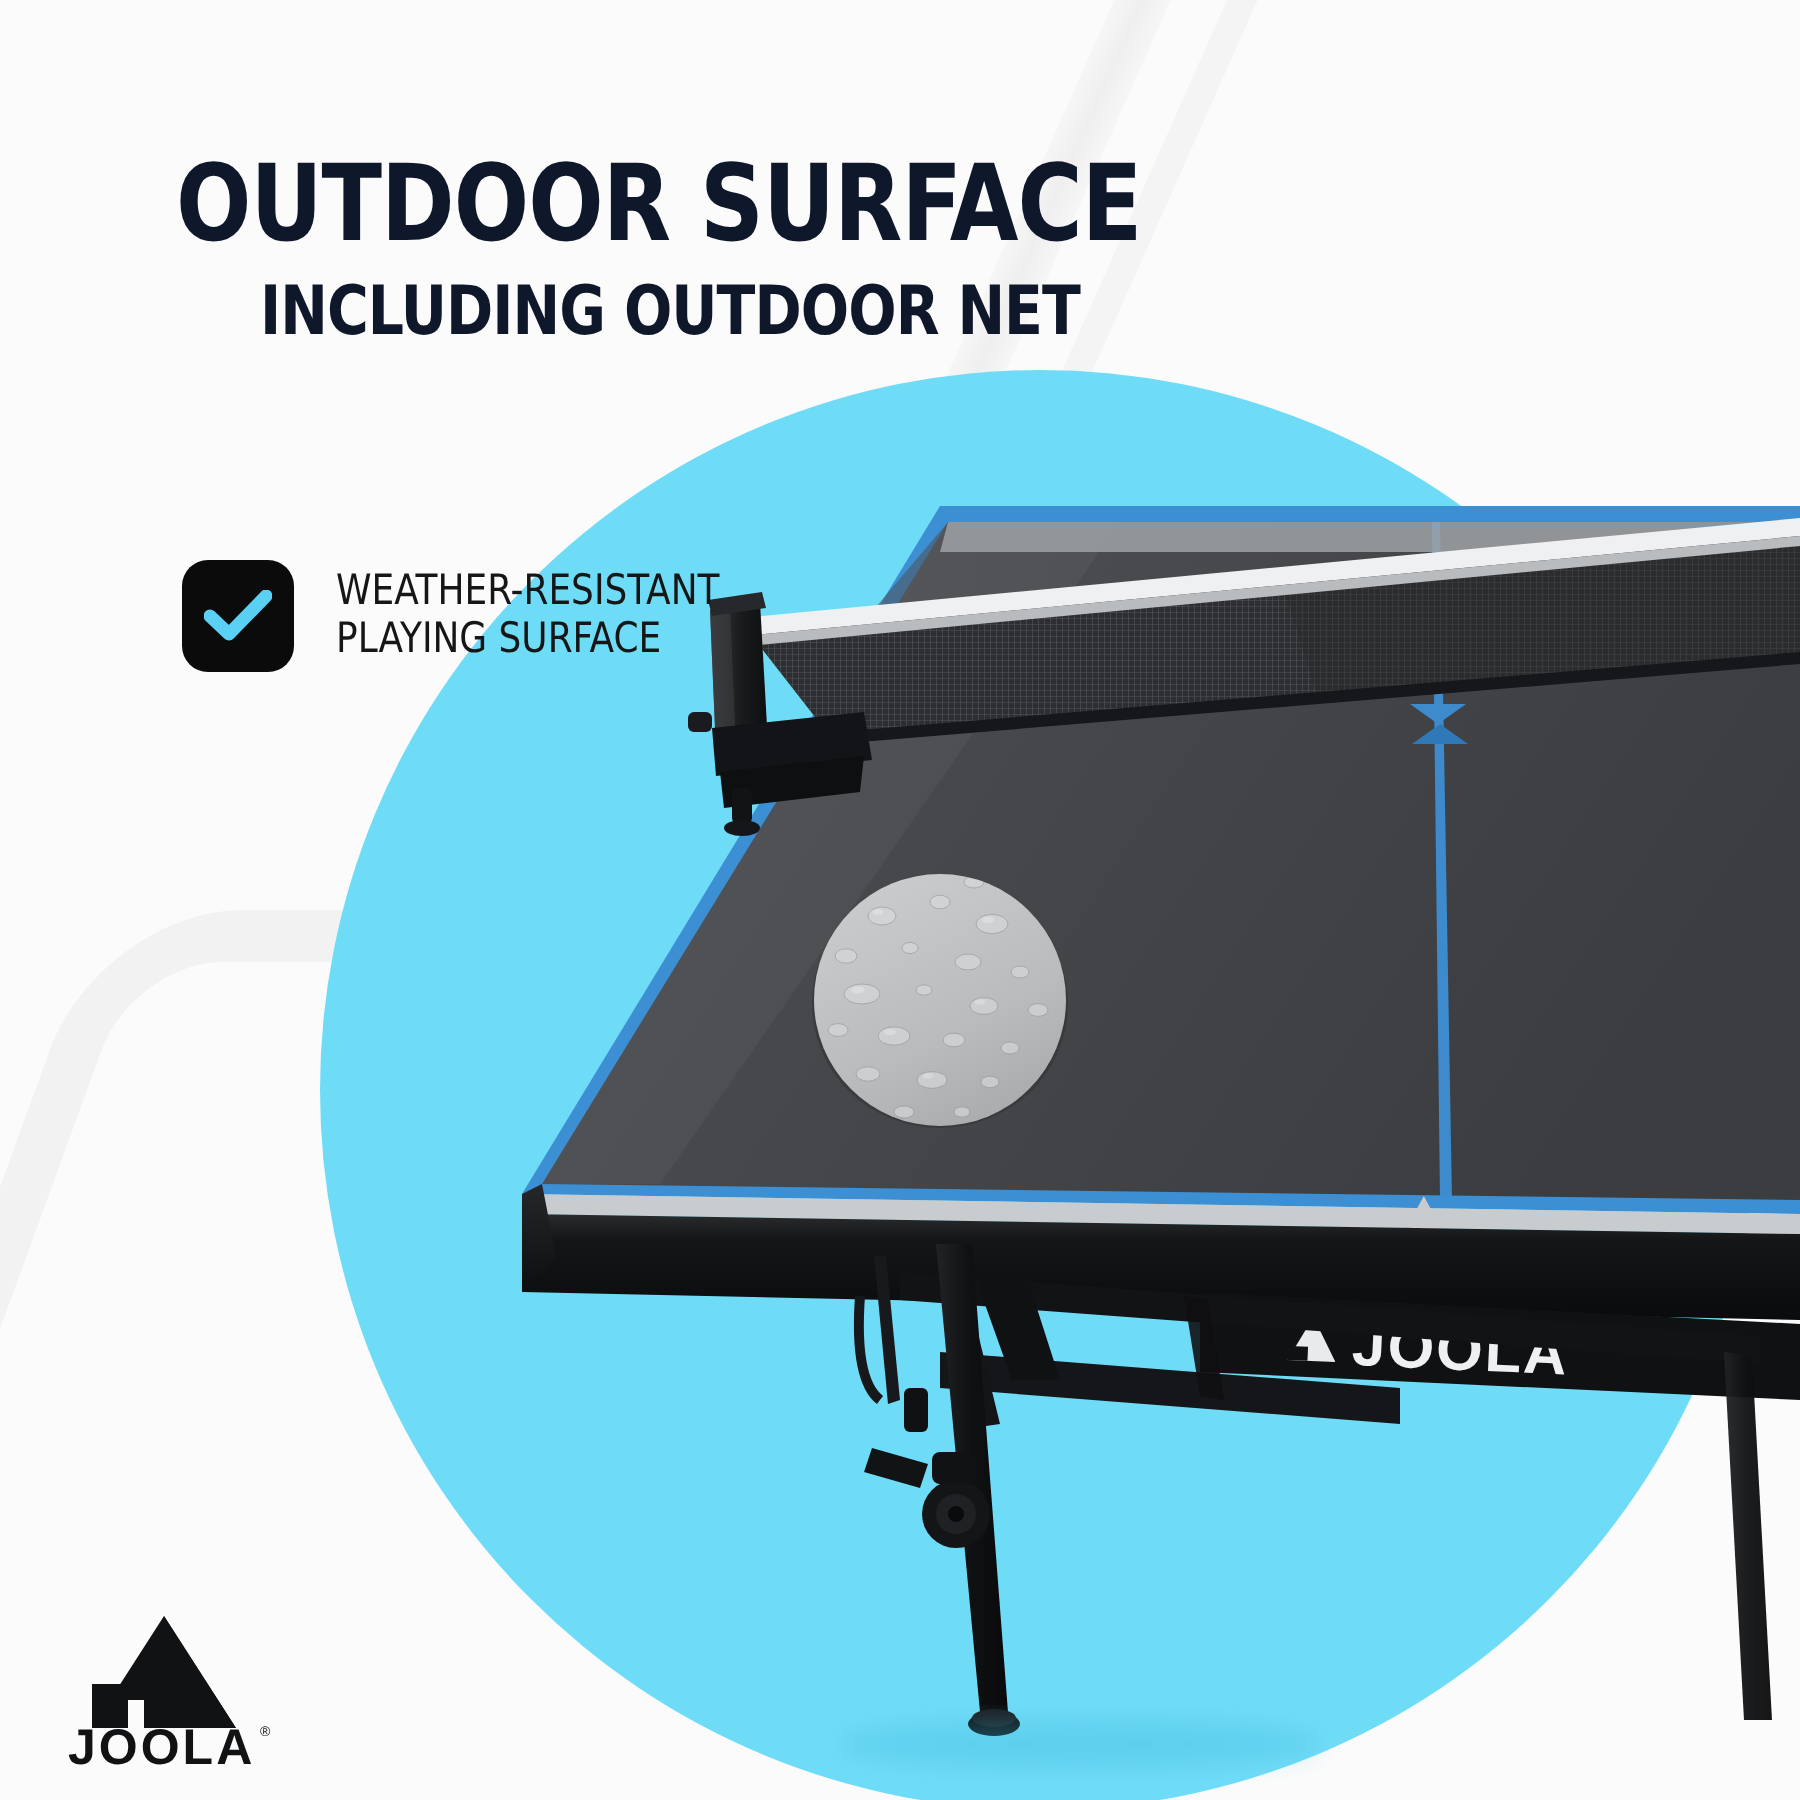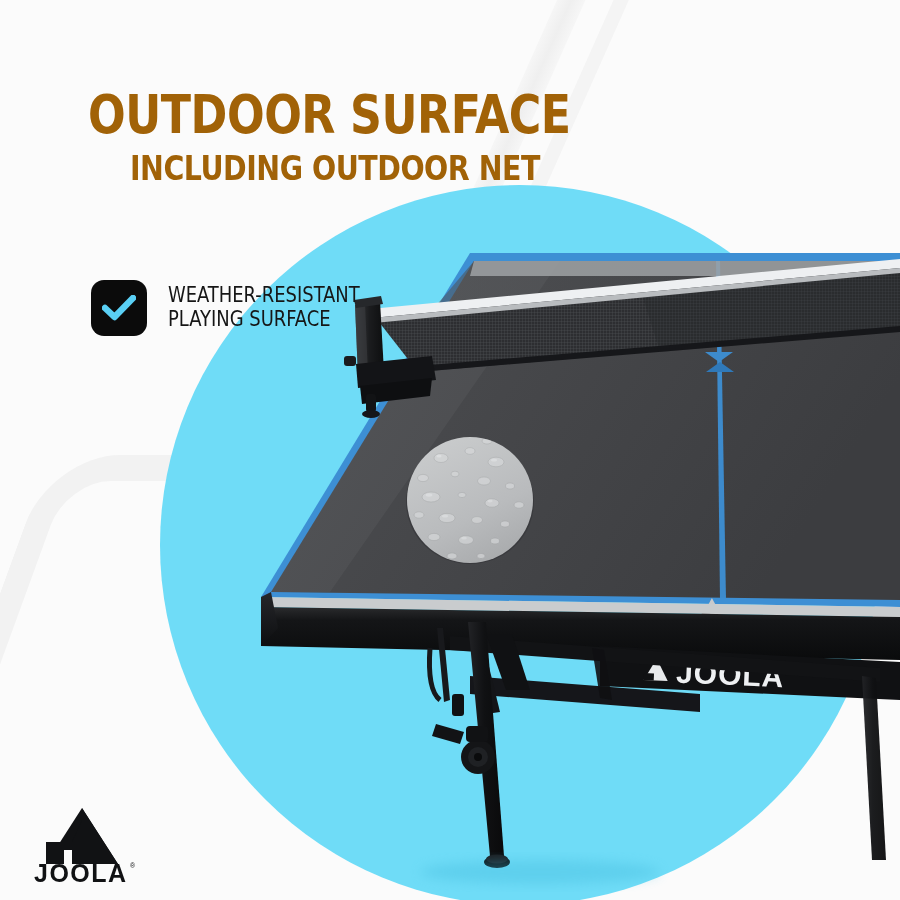--- a/index.html
+++ b/index.html
@@ -33,22 +33,22 @@
 
   
   .circle{
     position:absolute;left:160px;top:185px;width:720px;height:720px;
     border-radius:50%;
     background:#6fdcf7;
   }
 
   
   .headline{
-    position:absolute;left:88px;top:88px;width:640px;
-    color:#a16207;
+    position:absolute;left:88px;top:76px;width:640px;
+    color:#0f172a;
     font-family:"Liberation Sans Narrow","DejaVu Sans Condensed","Liberation Sans",sans-serif;
     font-weight:bold;
     letter-spacing:-0.5px;
   }
   .headline .l1{
     display:block;font-size:53px;line-height:54px;
     transform:scaleX(0.93);transform-origin:left center;
     white-space:nowrap;
   }
   .headline .l2{

